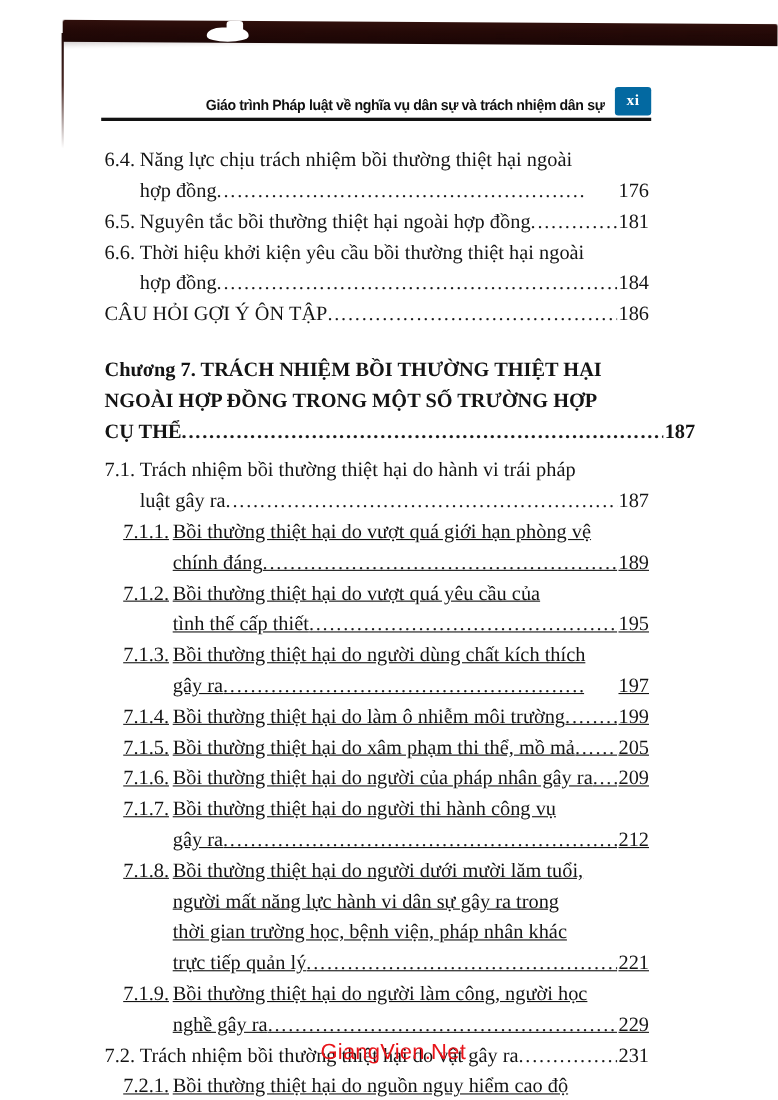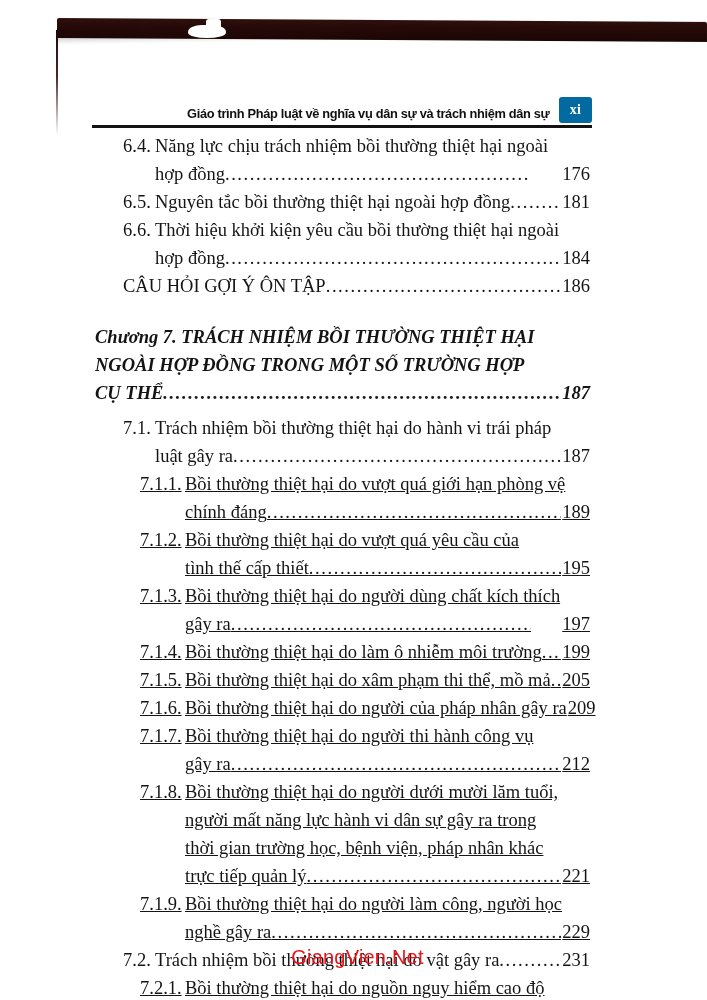--- a/index.html
+++ b/index.html
@@ -69,21 +69,21 @@
     width: 2px;
     height: 105px;
     background: linear-gradient(180deg, #1d0706 0%, #4a2a26 45%, #ffffff 100%);
     filter: blur(0.5px);
   }
 
   
   .page-header {
     position: absolute;
     left: 92px;
-    top: 96px;
+    top: 78px;
     width: 500px;
     height: 40px;
   }
   .header-row {
     display: flex;
     align-items: flex-end;
     justify-content: flex-end;
     gap: 9px;
     height: 27px;
   }
@@ -135,21 +135,20 @@
     display: flex;
     align-items: flex-start;
     margin: 0;
     padding: 0;
   }
   .toc-num {
     flex: 0 0 auto;
     font-size: 18.5px;
     line-height: 28px;
     white-space: nowrap;
-    margin-left: 28px;
   }
   .toc-body {
     flex: 1 1 auto;
     font-size: 18.5px;
     line-height: 28px;
     min-width: 0;
   }
   .toc-line {
     display: flex;
     align-items: flex-start;
@@ -178,23 +177,22 @@
   
   .lvl2 { padding-left: 95px; padding-right: 117px; }
   .lvl2 .toc-num { width: 32px; }
   .lvl3 { padding-left: 112px; padding-right: 117px; text-decoration: underline; }
   .lvl3 .toc-num { width: 45px; }
   .plain { padding-left: 95px; padding-right: 117px; font-family: Liberation Serif, serif; }
   .plain .toc-num { width: 0; }
 
   .chapter-head {
     padding-left: 95px;
-    padding-right: 117px;
+    padding-right: 75px;
     font-weight: 700;
-    font-style: italic;
   }
   .chapter-head .toc-body { font-weight: 700; }
   .chapter-head .toc-line .leader,
   .chapter-head .toc-line .pg { font-weight: 700; }
   .spacer-lg { height: 23px; }
   .spacer-sm { height: 7px; }
 
   
   .watermark {
     position: absolute;

